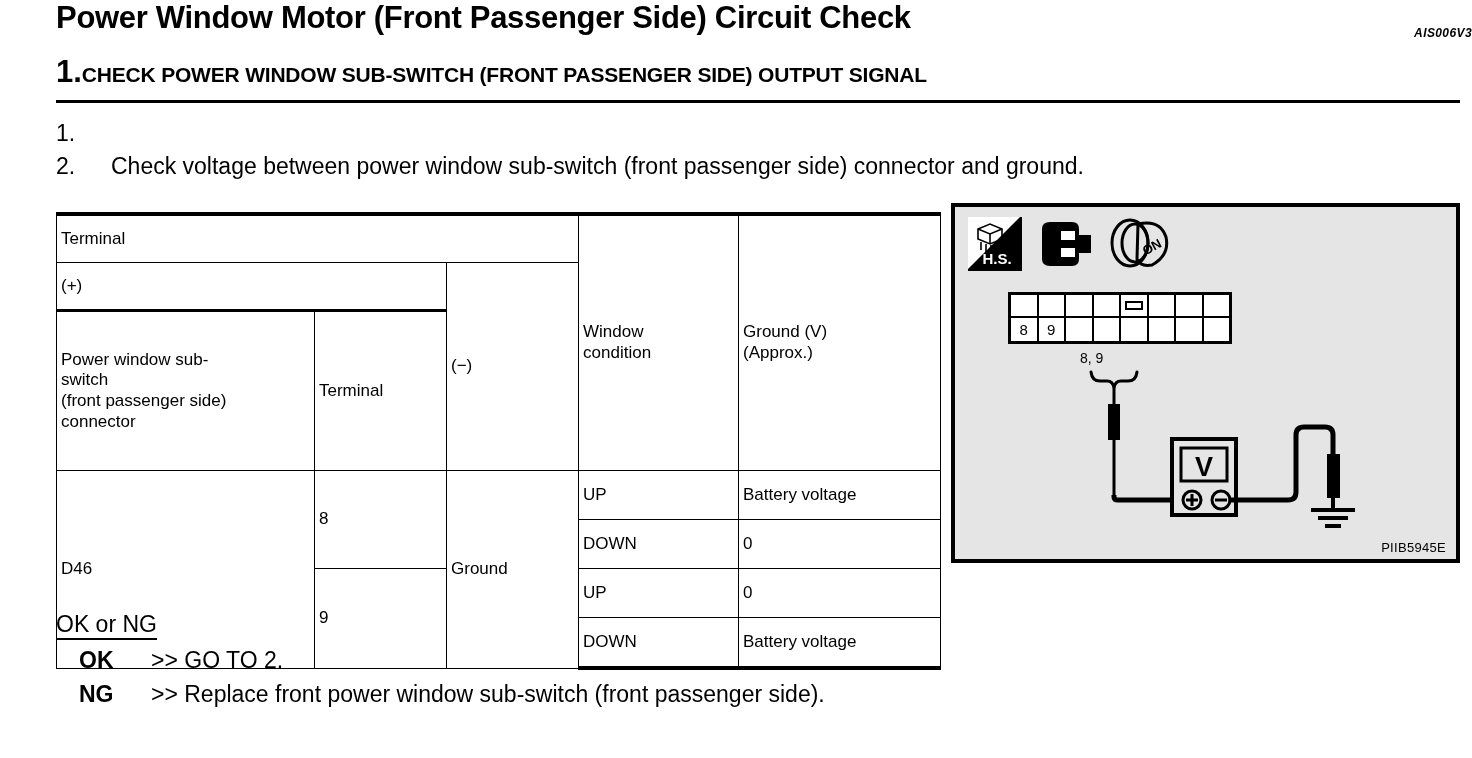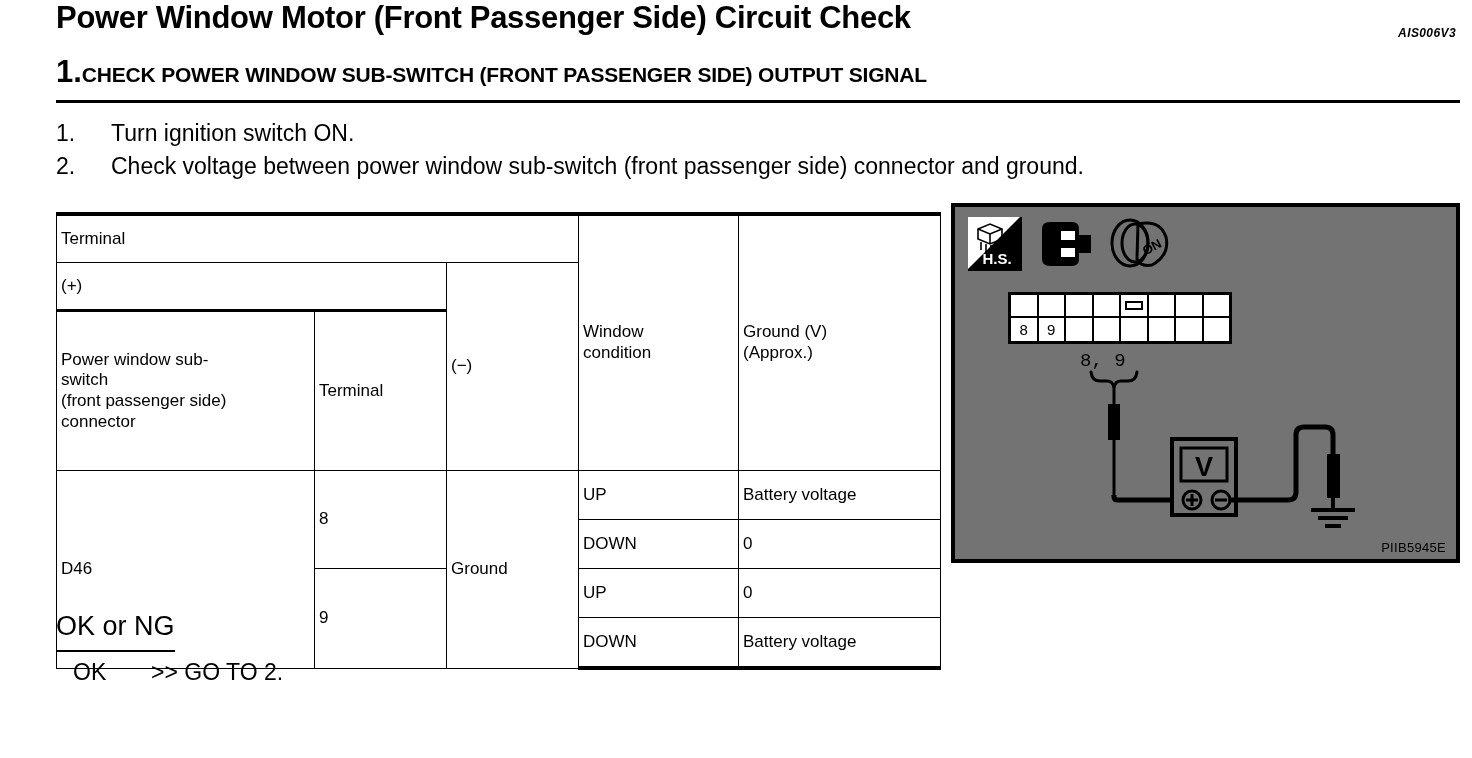--- a/index.html
+++ b/index.html
@@ -21,21 +21,21 @@
     position: absolute;
     left: 56px;
     top: 0;
     font-size: 31px;
     font-weight: bold;
     letter-spacing: -0.3px;
     white-space: nowrap;
   }
   .doc-ref-top {
     position: absolute;
-    right: 16px;
+    right: 0;
     top: 26px;
     font-size: 12px;
     font-style: italic;
     font-weight: bold;
     letter-spacing: 0.4px;
   }
   .step-line {
     position: absolute;
     left: 56px;
     top: 56px;
@@ -110,21 +110,21 @@
   .h-data      { height: 42px; }
 
   
   .illus-box {
     position: absolute;
     left: 951px;
     top: 203px;
     width: 509px;
     height: 360px;
     border: 4px solid #000;
-    background: #737373;
+    background: #e5e5e5;
     box-sizing: border-box;
   }
   .illus-inner {
     position: relative;
     width: 100%;
     height: 100%;
   }
 
   
   .hs-icon {
@@ -185,22 +185,21 @@
     height: 45%;
     border: 2px solid #000;
     box-sizing: border-box;
   }
 
   
   .bracket-label {
     position: absolute;
     left: 125px;
     top: 143px;
-    font-size: 19px;
-    font-family: Liberation Mono, monospace;
+    font-size: 14px;
   }
   .probe-wire {
     position: absolute;
     left: 0; top: 0;
   }
 
   .doc-ref-bottom {
     position: absolute;
     right: 10px;
     bottom: 4px;
@@ -211,57 +210,57 @@
   }
 
   
   .okng-wrap {
     position: absolute;
     left: 56px;
     top: 612px;
     width: 1100px;
   }
   .okng-title {
-    font-size: 27px;
+    font-size: 23px;
     display: inline-block;
     border-bottom: 2px solid #000;
-    padding-bottom: 8px;
+    padding-bottom: 1px;
     line-height: 1.1;
   }
   .okng-row {
     display: flex;
     align-items: baseline;
     font-size: 23px;
     margin-top: 7px;
     white-space: nowrap;
   }
   .okng-label {
     width: 95px;
     flex: 0 0 95px;
-    padding-left: 17px;
-    box-sizing: border-box;
+    padding-left: 23px;
+    box-sizing: border-box;
+    font-weight: bold;
   }
   .okng-action { }
 </style>
 </head>
 <body>
 
 <div class="page-title">Power Window Motor (Front Passenger Side) Circuit Check</div>
 <div class="doc-ref-top">AIS006V3</div>
 
 <div class="step-line">
   <span class="step-num">1.</span>
   <span class="step-heading">CHECK POWER WINDOW SUB-SWITCH (FRONT PASSENGER SIDE) OUTPUT SIGNAL</span>
 </div>
 <div class="rule-under-step"></div>
 
 <div class="instructions">
   <div class="instr-row">
     <span class="instr-num">1.</span>
-    <span class="instr-text">Turn ignition switch ON.</span>
   </div>
   <div class="instr-row">
     <span class="instr-num">2.</span>
     <span class="instr-text">Check voltage between power window sub-switch (front passenger side) connector and ground.</span>
   </div>
 </div>
 
 <table class="spec-table">
   <colgroup>
     <col style="width:258px">
@@ -430,13 +429,17 @@
     <div class="doc-ref-bottom">PIIB5945E</div>
   </div>
 </div>
 
 <div class="okng-wrap">
   <div class="okng-title">OK or NG</div>
   <div class="okng-row">
     <span class="okng-label">OK</span>
     <span class="okng-action">&gt;&gt; GO TO 2.</span>
   </div>
+  <div class="okng-row">
+    <span class="okng-label">NG</span>
+    <span class="okng-action">&gt;&gt; Replace front power window sub-switch (front passenger side).</span>
+  </div>
 </div>
 
 </body></html>

